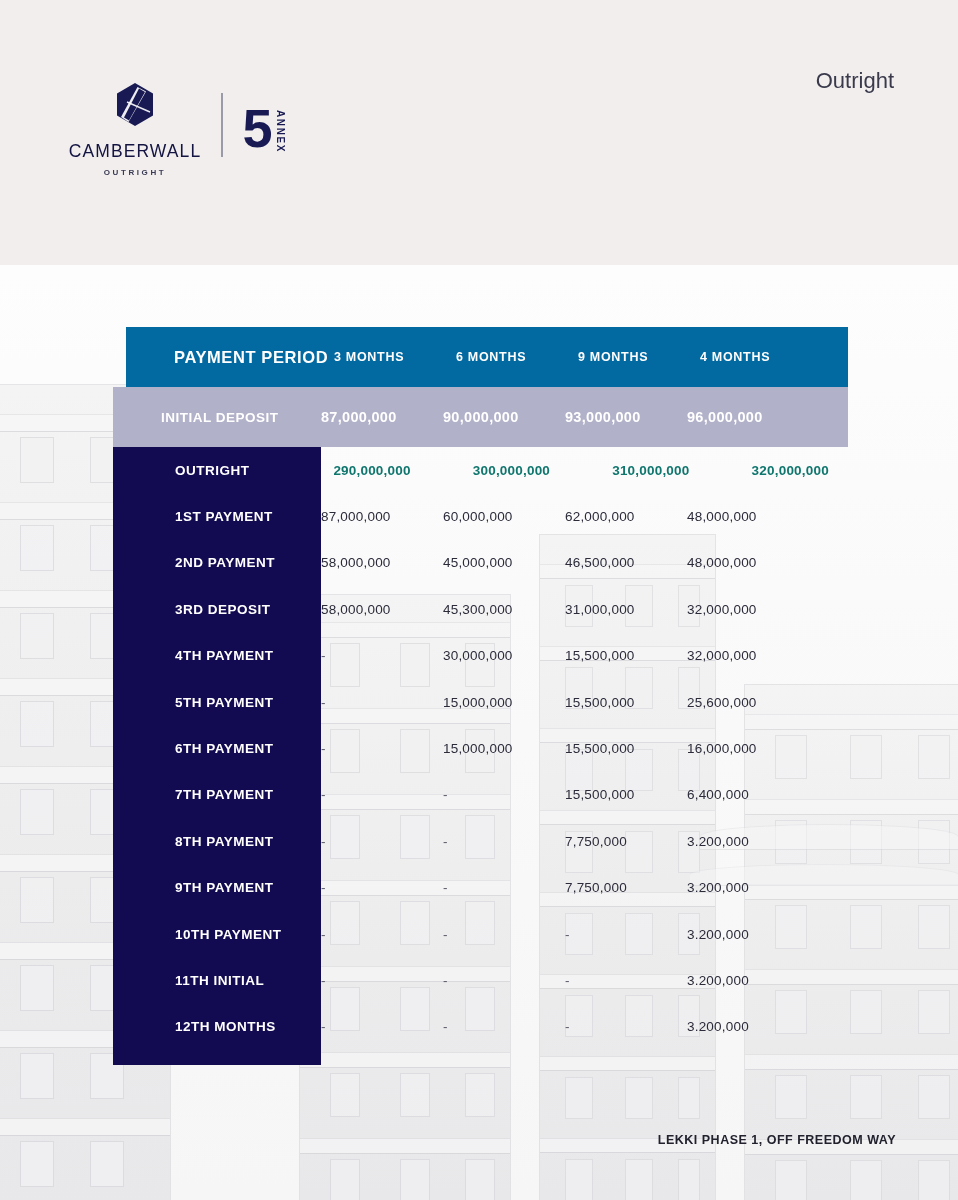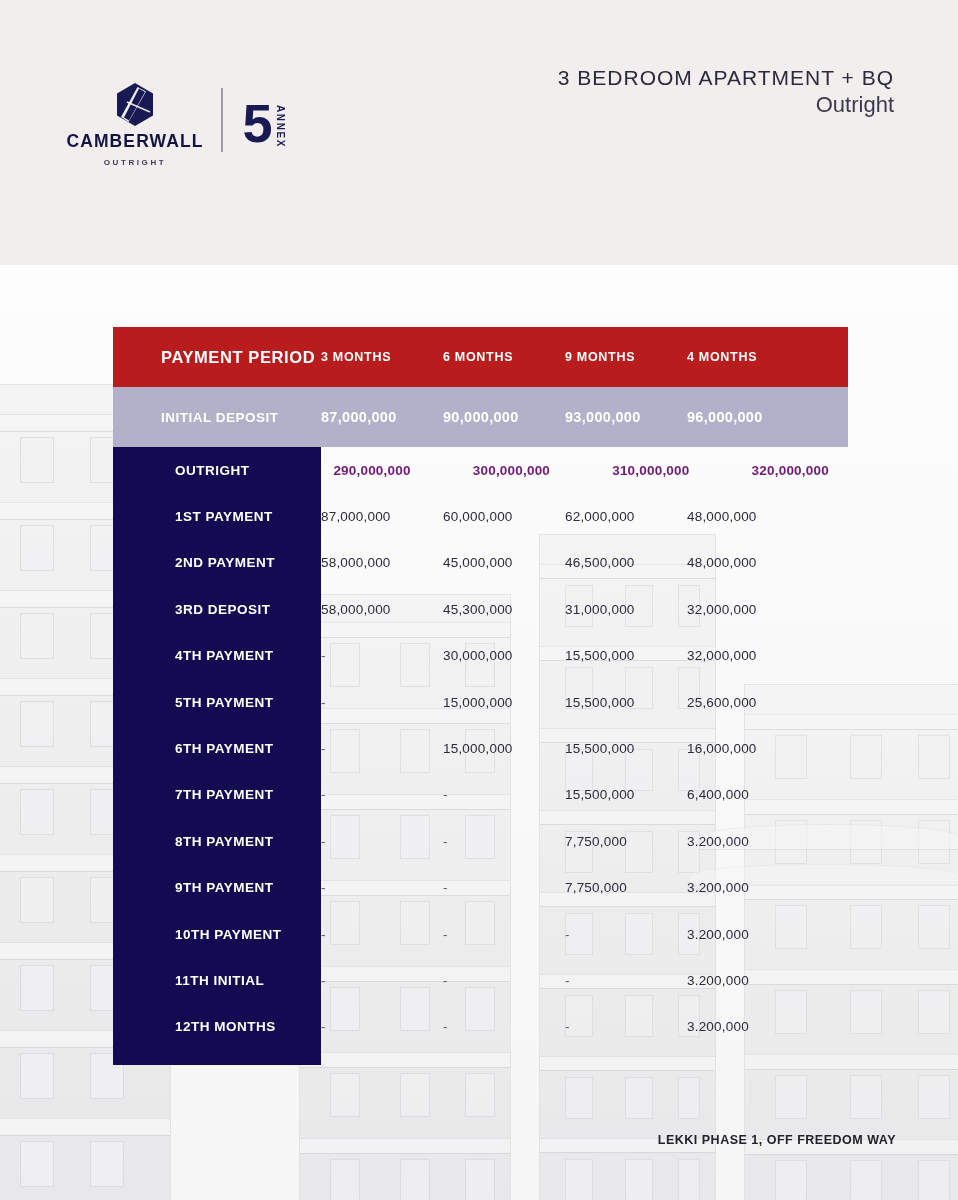--- a/index.html
+++ b/index.html
@@ -19,22 +19,22 @@
   }
 
   
   .logo-lockup{
     position:absolute; left:55px; top:82px;
     display:flex; align-items:center;
   }
   .logo-left{ display:flex; flex-direction:column; align-items:center; width:160px; }
   .hex-icon{ width:40px; height:45px; display:block; }
   .brand-name{
-    font-size:17.5px; font-weight:bold; color:#141442;
-    letter-spacing:1.1px; margin-top:4px; white-space:nowrap;
+    font-size:17.5px; font-weight:normal; color:#141442;
+    letter-spacing:1.1px; margin-top:14px; white-space:nowrap;
     font-family:"Liberation Sans", sans-serif;
   }
   .brand-sub{
     font-size:8px; font-weight:bold; color:#3b3b55;
     letter-spacing:2.6px; margin-top:6px; white-space:nowrap;
   }
   .logo-divider{
     width:1.5px; height:64px; background:#9a9aa8; margin:0 20px 10px 6px;
   }
   .annex-group{ display:flex; align-items:flex-start; position:relative; }
@@ -85,21 +85,21 @@
   .sky{
     position:absolute; left:0; top:0; width:958px; height:935px;
     background:linear-gradient(180deg,#fdfdfd 0%, #fafafa 35%, #f6f6f7 100%);
   }
 
   
   .table-wrap{
     position:absolute; left:113px; top:327px; width:735px; z-index:10;
   }
   .hdr-row{
-    height:60px; background:#b91c1c; display:flex; align-items:center;
+    height:60px; background:#0369a1; display:flex; align-items:center;margin-left:13px;
   }
   .dep-row{
     height:60px; background:#b1b1c9; display:flex; align-items:center;
   }
   .body-zone{ position:relative; }
   .sidebar-navy{
     position:absolute; left:0; top:0; width:208px; height:618px;
     background:#120b52; z-index:1;
   }
   .body-row{
@@ -120,21 +120,21 @@
   .c-val{
     width:122px; font-size:13.5px; color:#2b2b3a; white-space:nowrap;
     letter-spacing:0.2px;
   }
   .hdr-row .c-val{
     color:#ffffff; font-weight:bold; font-size:12.5px; letter-spacing:0.7px;
   }
   .dep-row .c-val{
     color:#ffffff; font-weight:bold; font-size:14.5px; letter-spacing:0.3px;
   }
-  .body-row.outright .c-val{ font-weight:bold; color:#701a75;margin-left:43px; }
+  .body-row.outright .c-val{ font-weight:bold; color:#0f766e;margin-left:43px; }
   .c-val.dash{ color:#5a5a68; }
 
   
   .footer-loc{
     position:absolute; right:62px; top:1133px; z-index:10;
     font-size:12.5px; font-weight:bold; color:#22222e; letter-spacing:0.5px;
     white-space:nowrap;
   }
 </style>
 </head>
@@ -279,21 +279,20 @@
 
     <div class="logo-divider"></div>
 
     <div class="annex-group">
       <div class="annex-five">5</div>
       <div class="annex-word">ANNEX</div>
     </div>
   </div>
 
   <div class="headline-block">
-    <div class="unit-type">3 BEDROOM APARTMENT + BQ</div>
     <div class="price-note">Outright</div>
   </div>
 </div>
 
 <div class="table-wrap">
 
   <div class="hdr-row">
     <div class="c-label">PAYMENT PERIOD</div>
     <div class="c-val">3 MONTHS</div>
     <div class="c-val">6 MONTHS</div>

